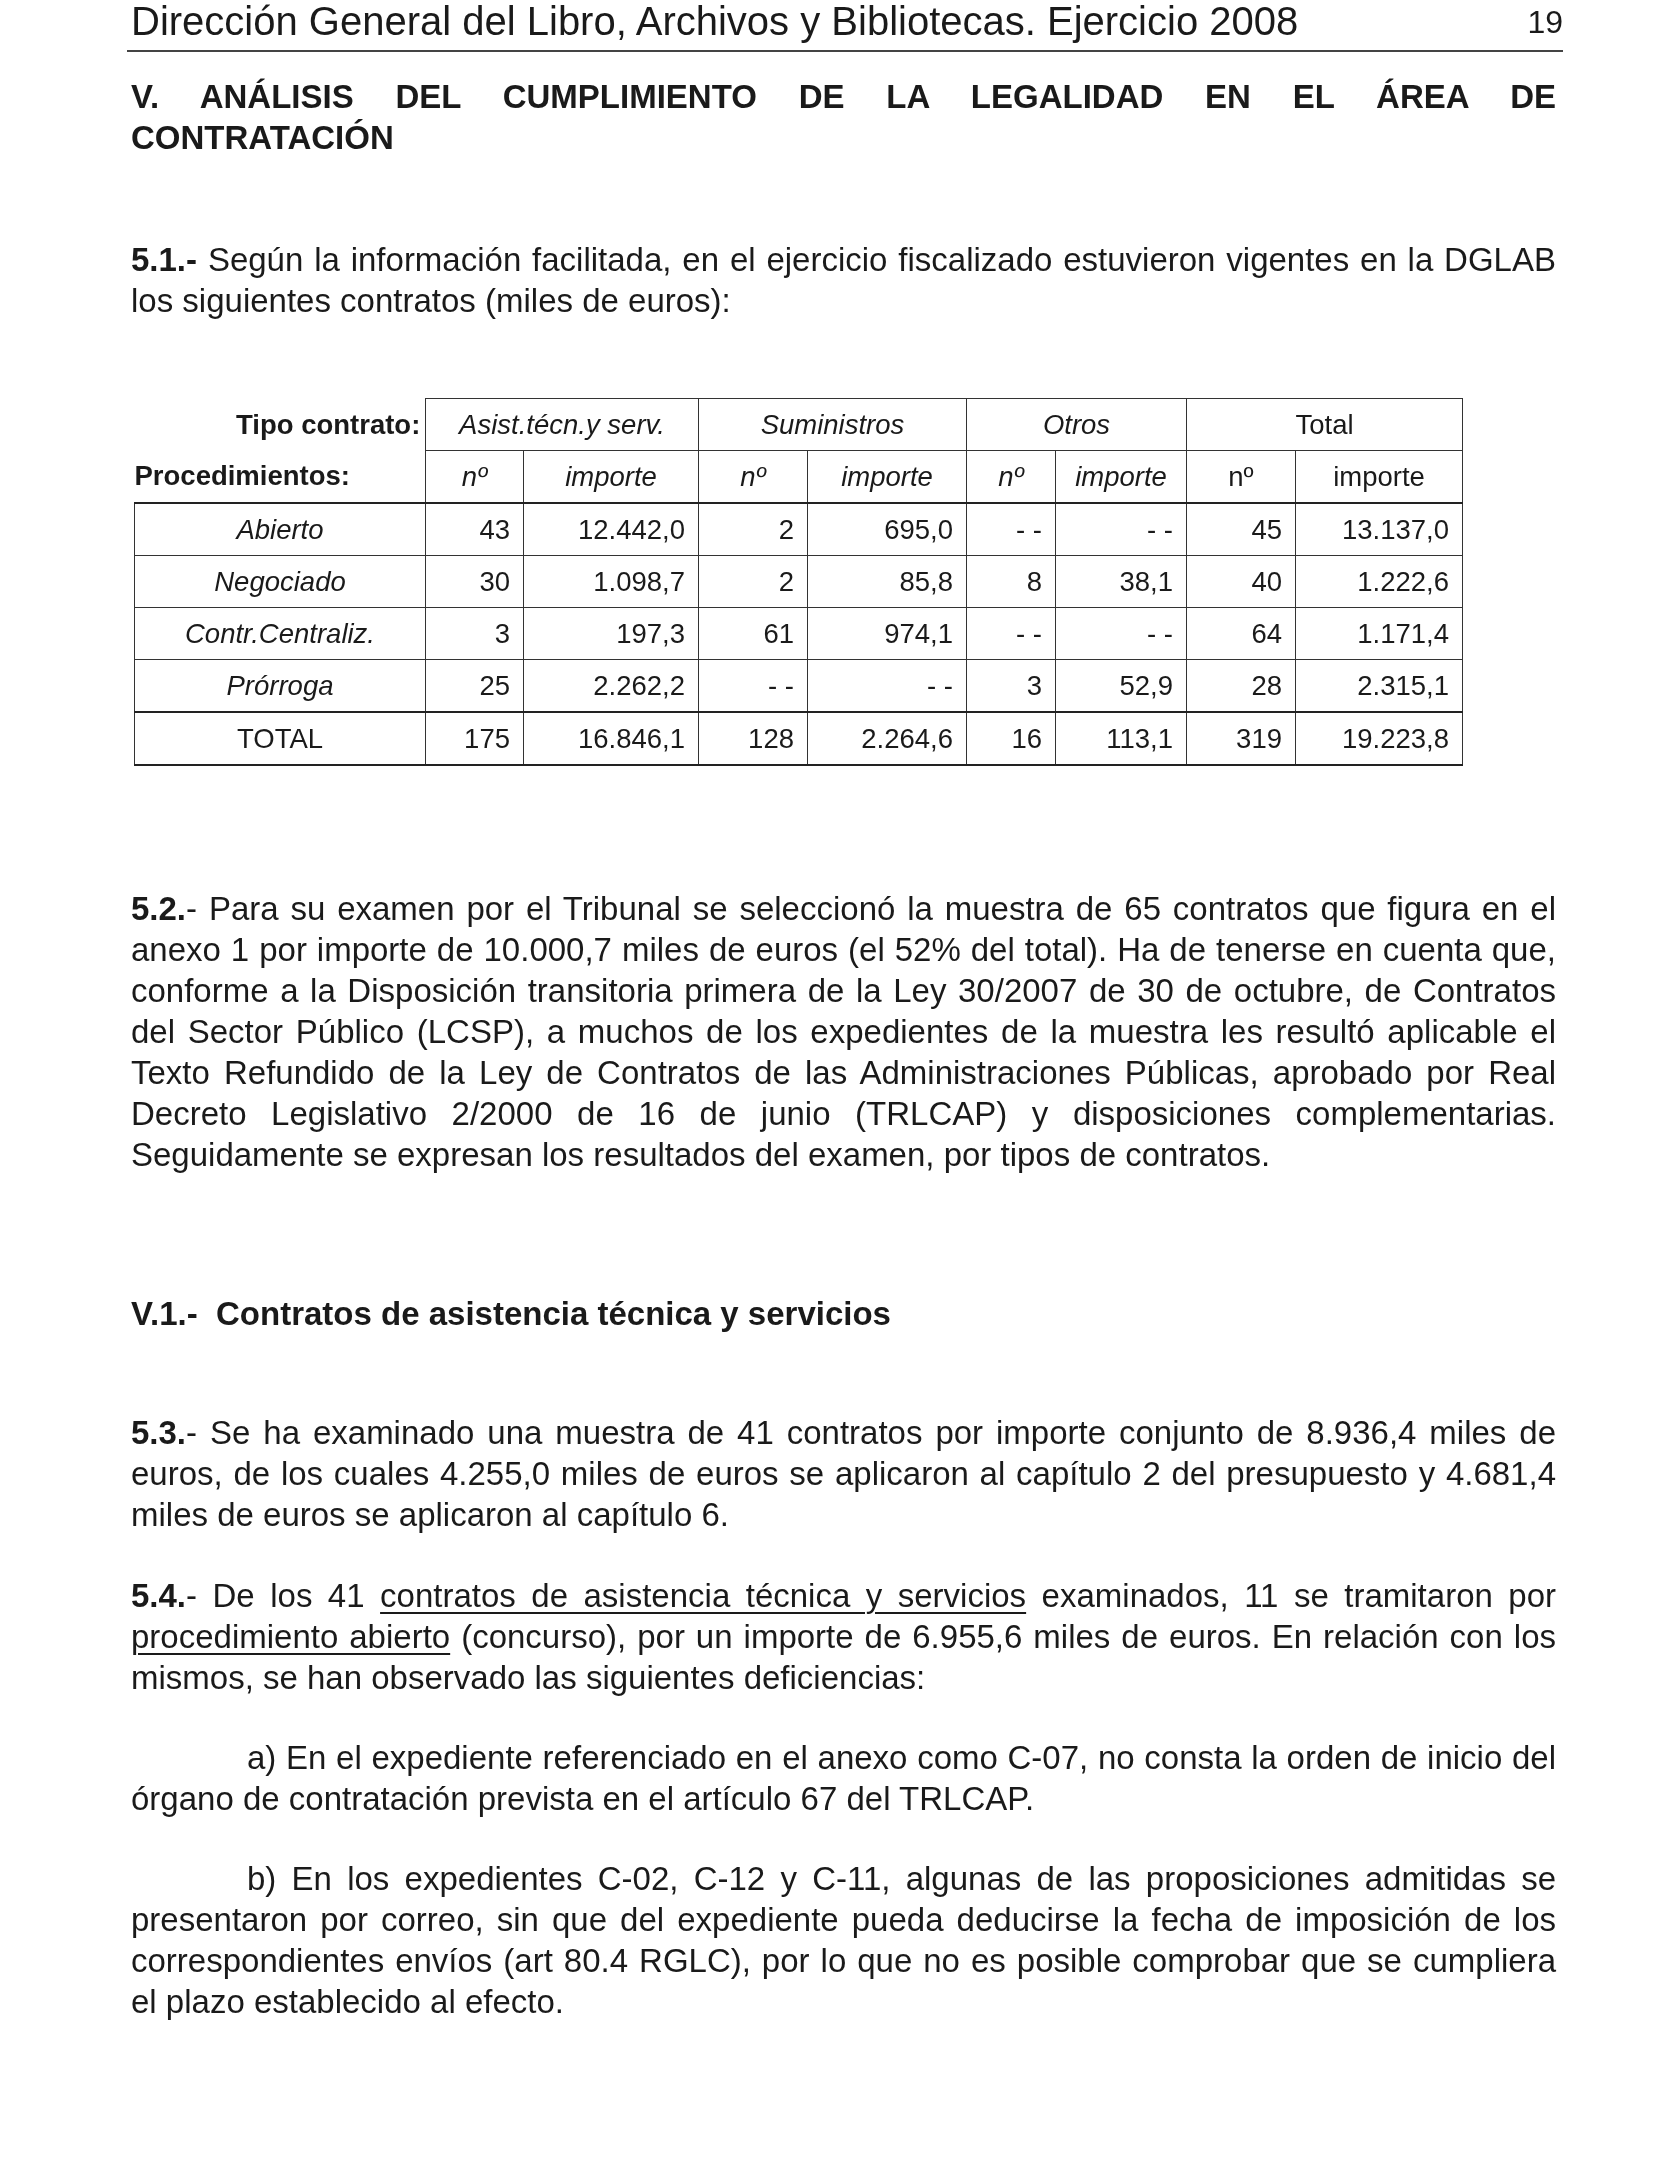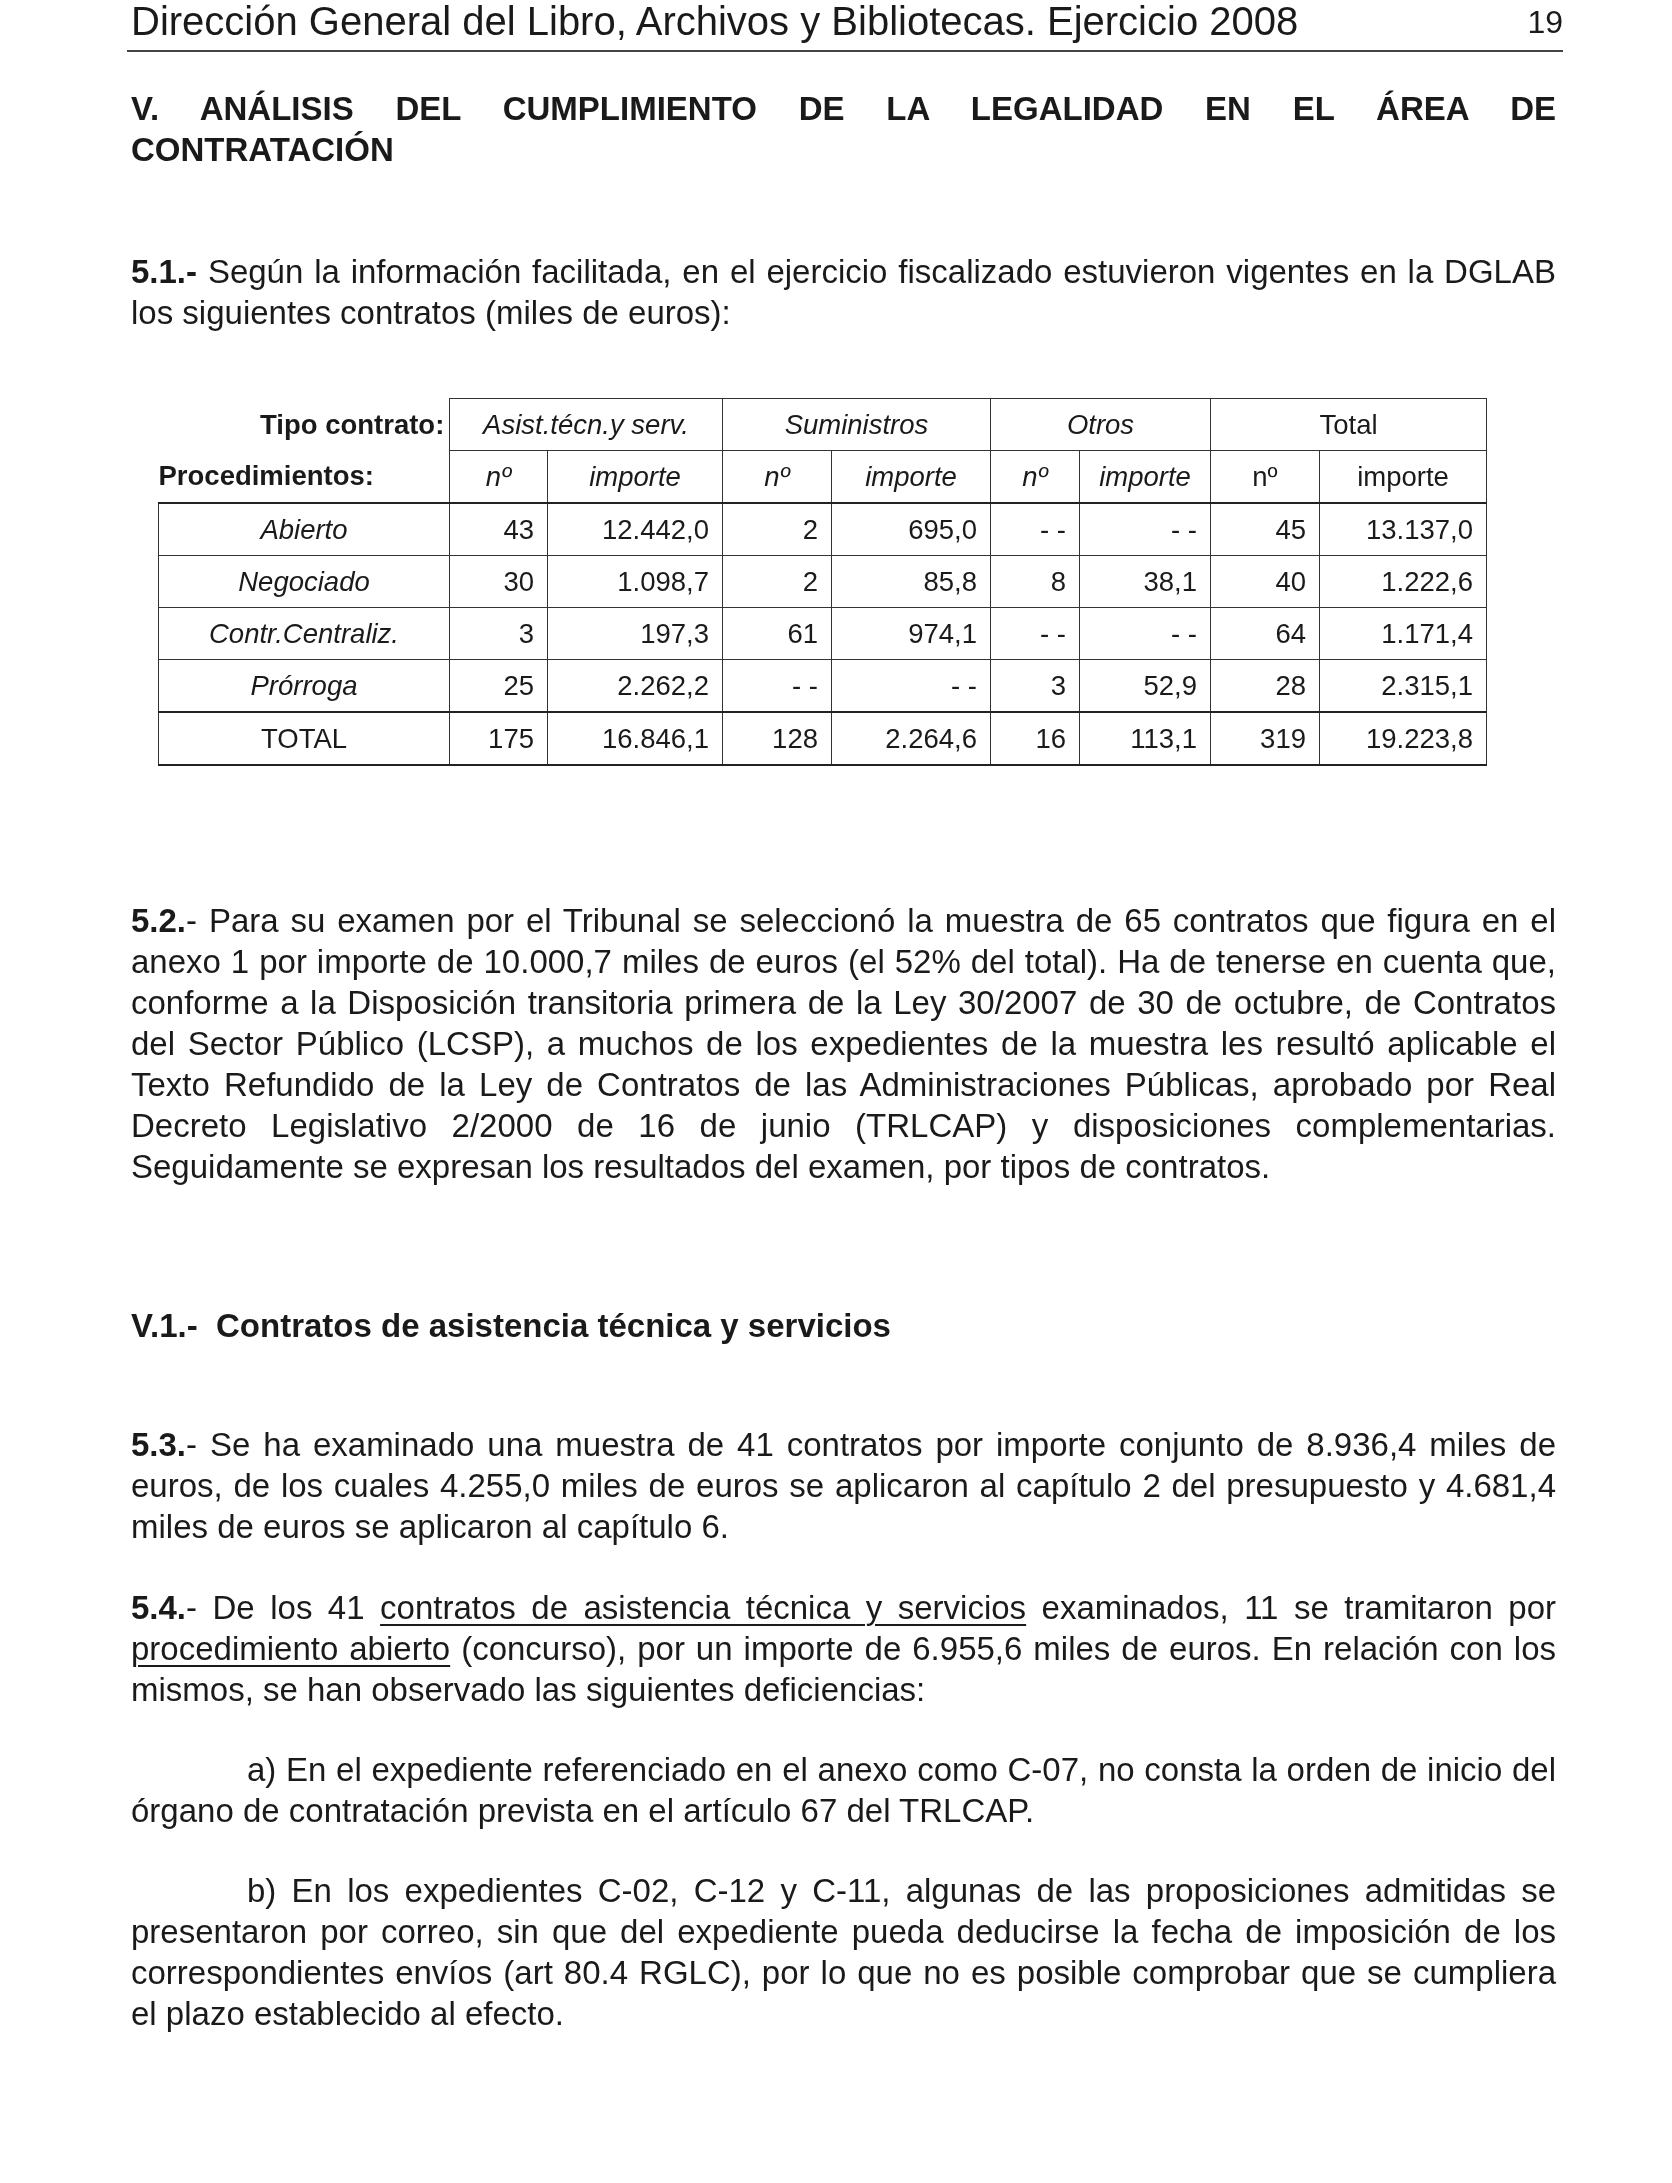--- a/index.html
+++ b/index.html
@@ -5,34 +5,34 @@
   html, body { margin: 0; padding: 0; background: #ffffff; }
   body {
     width: 1672px; height: 2183px; position: relative; overflow: hidden;
     font-family: "Liberation Sans", sans-serif; color: #1a1a1a;
   }
   .abs { position: absolute; }
   .header-text { left: 131px; top: 2px; font-size: 40px; line-height: 38px; white-space: nowrap; }
   .page-num { right: 109px; top: 3.1px; font-size: 32px; line-height: 38px; }
   .header-rule { left: 127px; top: 50px; width: 1436px; height: 2.4px; background: #444; }
 
-  .col { left: 131px; width: 1425px; margin-top: 12px; }
+  .col { left: 131px; width: 1425px; }
   .title {
     top: 76px; font-size: 33px; font-weight: bold; line-height: 41px;
     text-align: justify; text-align-last: left;
   }
   .title .l1 { display: block; text-align: justify; text-align-last: justify; }
   .para { font-size: 33px; line-height: 41px; text-align: justify; }
   .para b { font-weight: bold; }
   .indent { text-indent: 116px; }
   .u { text-decoration: underline; text-decoration-thickness: 2.4px; text-underline-offset: 4.7px; }
   .subhead { font-size: 33px; font-weight: bold; line-height: 41px; white-space: pre; }
 
   
-  .tbl { position: absolute; left: 134px; top: 398px; margin-left: 24px; }
+  .tbl { position: absolute; left: 134px; top: 398px; }
   .tbl table { border-collapse: collapse; font-size: 27.5px; table-layout: fixed; }
   .tbl td { height: 51px; padding: 0; border: 1.6px solid #333; text-align: center; vertical-align: middle; }
   .tbl td.noborder { border: none; }
   .tbl td.lab { font-weight: bold; text-align: right; padding-right: 4.7px; }
   .tbl td.lab2 { font-weight: bold; text-align: left; }
   .tbl td.num { text-align: right; padding-right: 13px; }
   .tbl td.it { font-style: italic; }
   .tbl td.b { font-weight: normal; }
   .tbl tr.header-row td { border-top-width: 1.6px; }
   .tbl tr.body-first td { border-top: 2.4px solid #222; }

